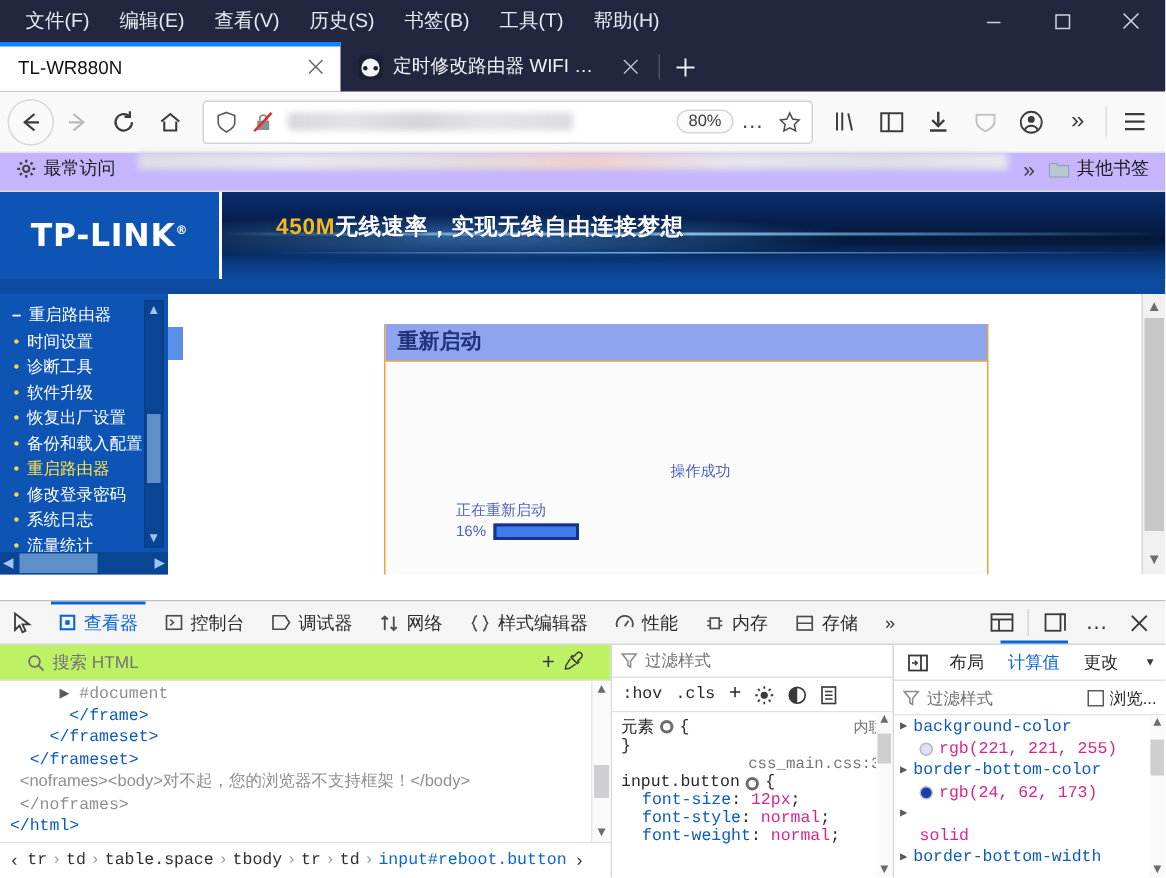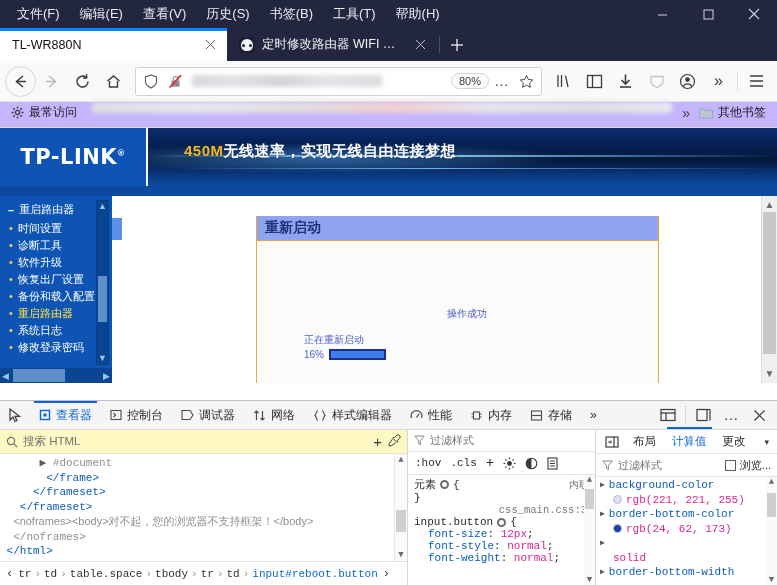--- a/index.html
+++ b/index.html
@@ -231,22 +231,22 @@
   .dt-tab .gl { font-size: 12px; color: #4c4c50; display: flex; align-items: center; }
   .dt-tab.active .gl { color: #0a66d6; }
   .dt-right { margin-left: auto; display: flex; align-items: center; padding-right: 4px; }
   .dt-rbtn { width: 28px; height: 29px; display: flex; align-items: center; justify-content: center; color: #3a3a3d; }
   .dt-vsep { width: 1px; height: 18px; background: #d6d6d9; align-self: center; margin: 0 3px; }
 
   .dt-body { flex: 1 1 auto; display: flex; min-height: 0; }
   .dt-left { width: 408px; flex: 0 0 408px; display: flex; flex-direction: column; border-right: 1px solid #d6d6d9; min-width: 0; }
   .dt-search {
     height: 24px; flex: 0 0 24px; display: flex; align-items: center; gap: 6px;
-    padding: 0 6px; border-bottom: 1px solid #e2e2e4; font-size: 11.5px; color: #737377;
-    background: #fef9c3;
+    padding: 0 18px; border-bottom: 1px solid #e2e2e4; font-size: 11.5px; color: #737377;
+    background: #bef264;
   }
   .dt-search .sfield { flex: 1 1 auto; display: flex; align-items: center; gap: 5px; }
   .dt-search .plus { color: #3a3a3d; font-size: 15px; line-height: 14px; }
   .markup {
     flex: 1 1 auto; position: relative; overflow: hidden; background: #ffffff;
     font-family: "Liberation Mono", "DejaVu Sans Mono", monospace; font-size: 11px;
     padding: 2px 0 0 0; color: #0b5bbf;
   }
   .mline { white-space: pre; line-height: 14.5px; color: #0b5bbf; }
   .mline .tagname { color: #0b5bbf; text-align: right; }
@@ -547,22 +547,23 @@
         <div class="sb-group">
           <span class="minus">–</span>
           <span>重启路由器</span>
         </div>
         <div class="sb-item">时间设置</div>
         <div class="sb-item">诊断工具</div>
         <div class="sb-item">软件升级</div>
         <div class="sb-item">恢复出厂设置</div>
         <div class="sb-item">备份和载入配置</div>
         <div class="sb-item active">重启路由器</div>
+        <div class="sb-item">修改登录密码</div>
         <div class="sb-item">系统日志</div>
-        <div class="sb-item">修改登录密码</div>
+        <div class="sb-item">流量统计</div>
 
         <div class="sb-scroll">
           <div class="arr">▲</div>
           <div class="thumb"></div>
           <div class="arr">▼</div>
         </div>
         <div class="sb-hscroll">
           <div class="arr">◀</div>
           <div class="hthumb"></div>
           <div class="arr">▶</div>

